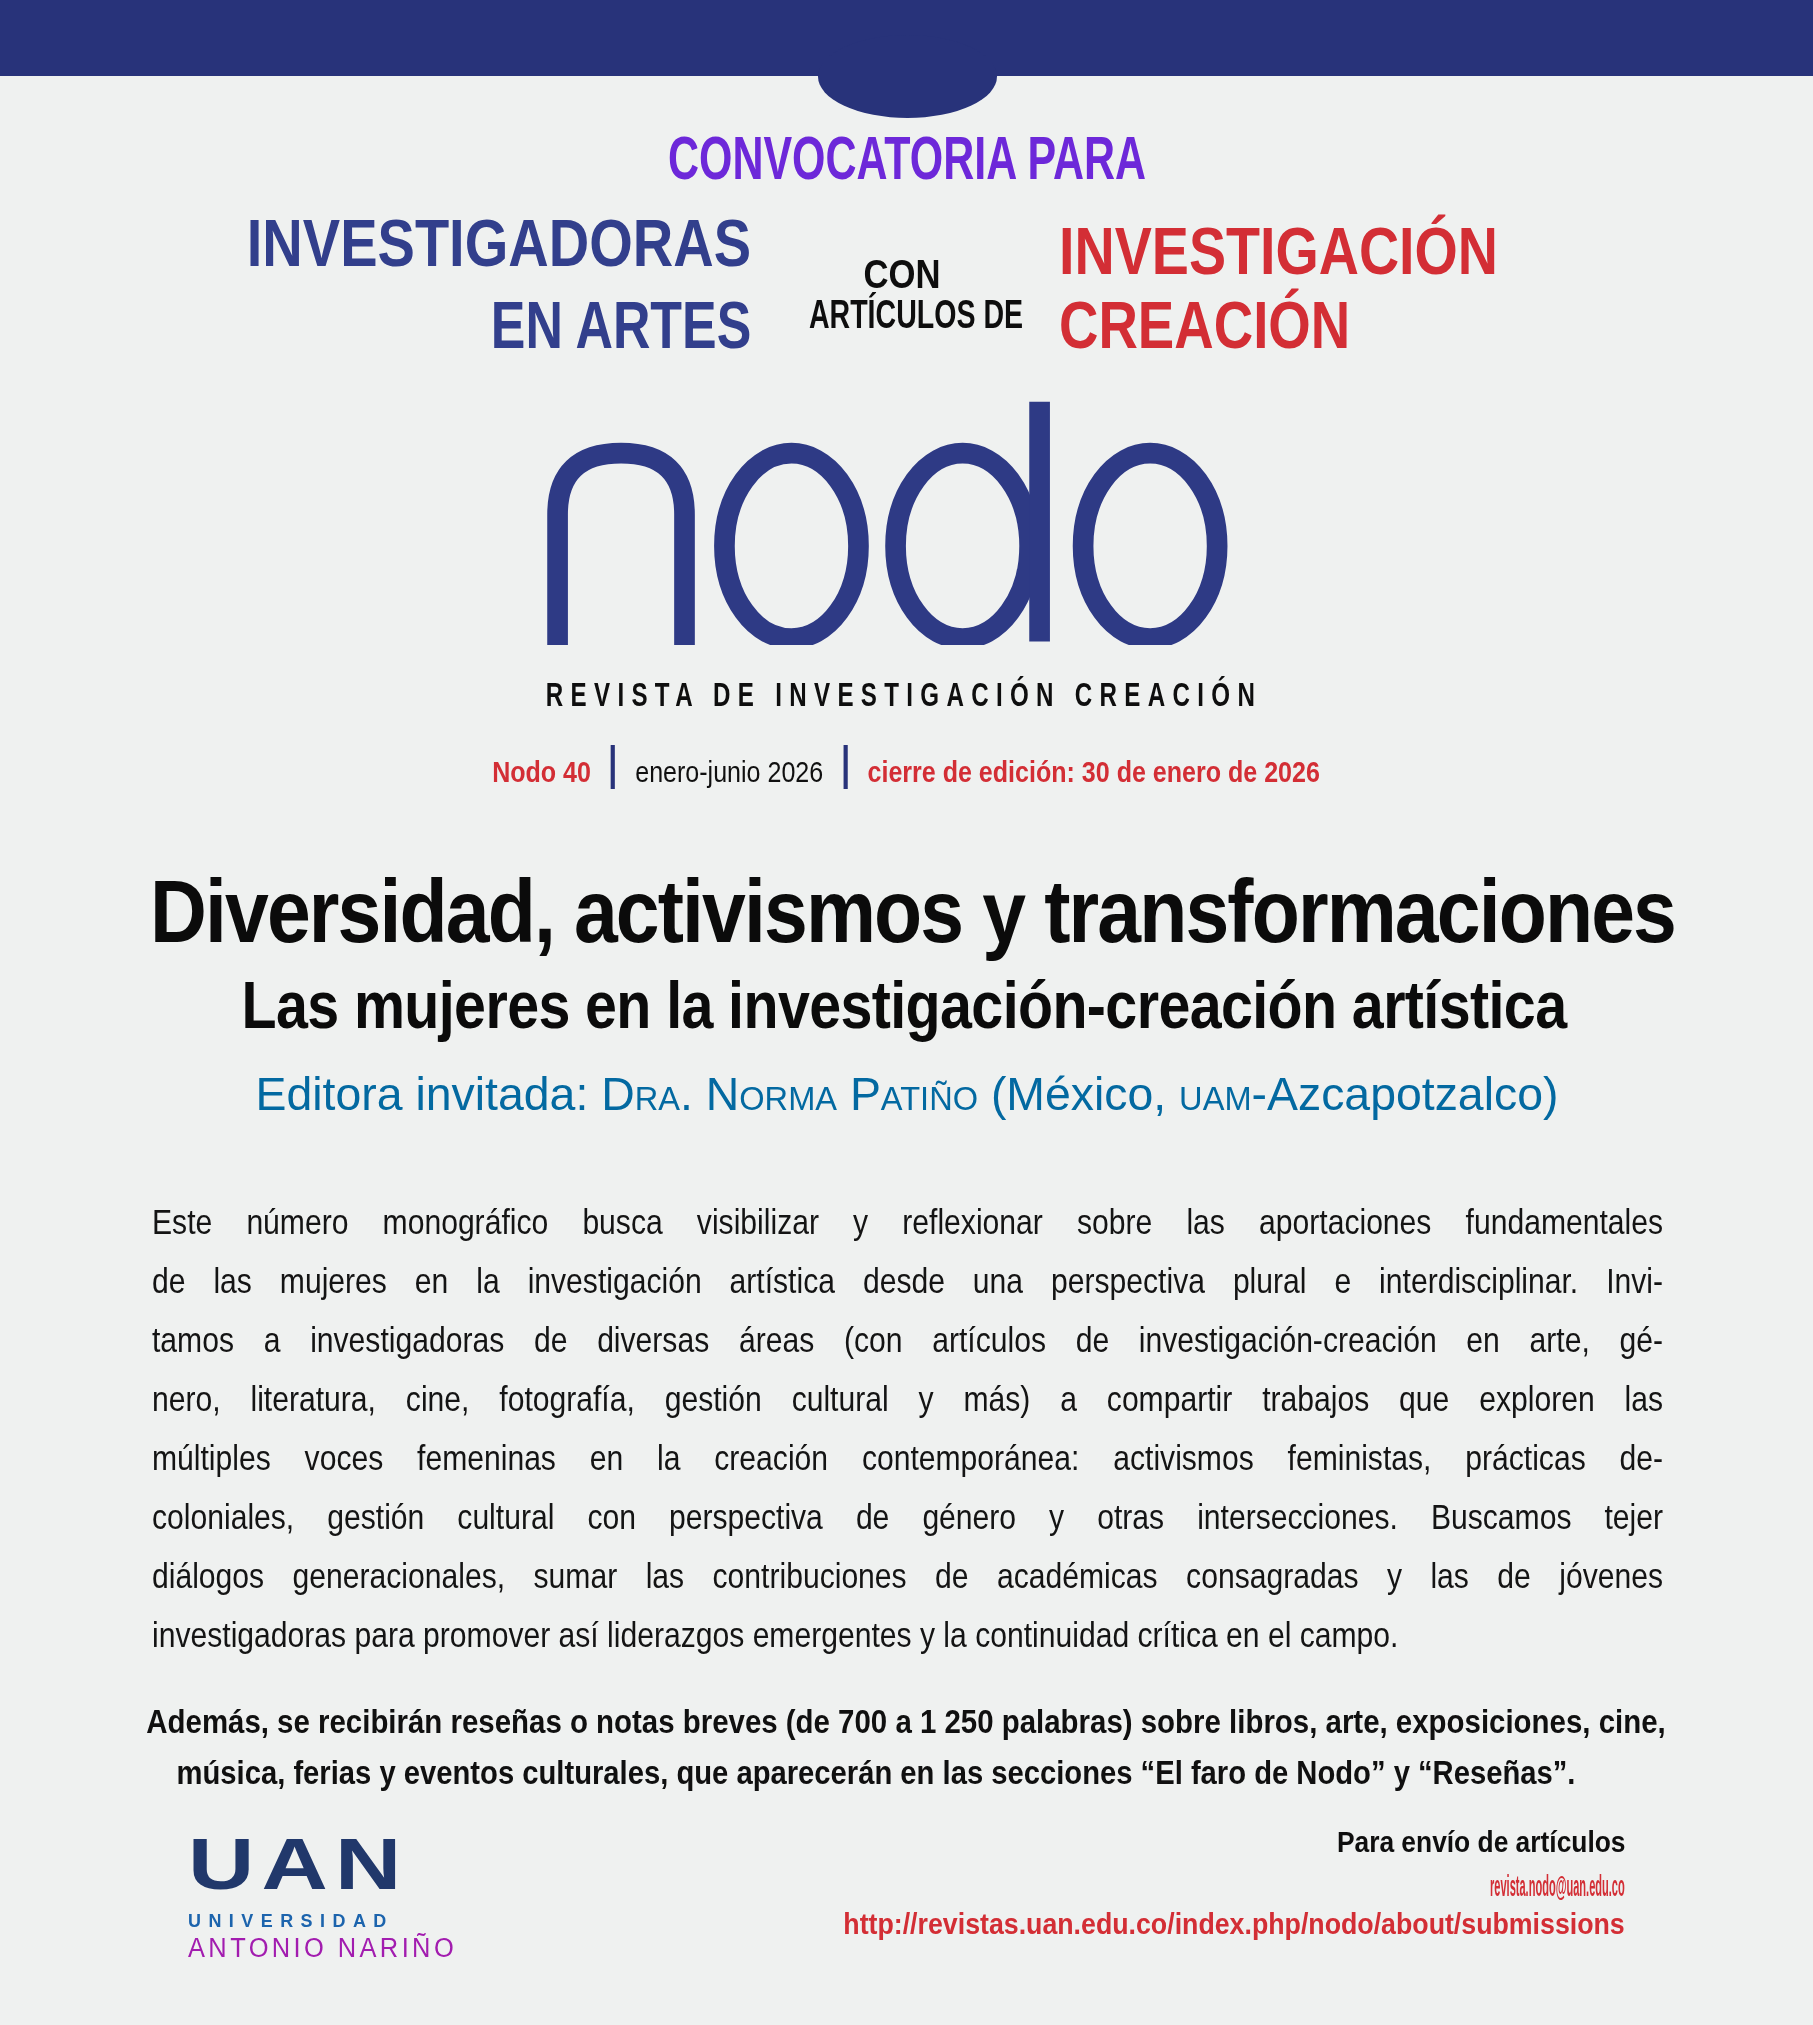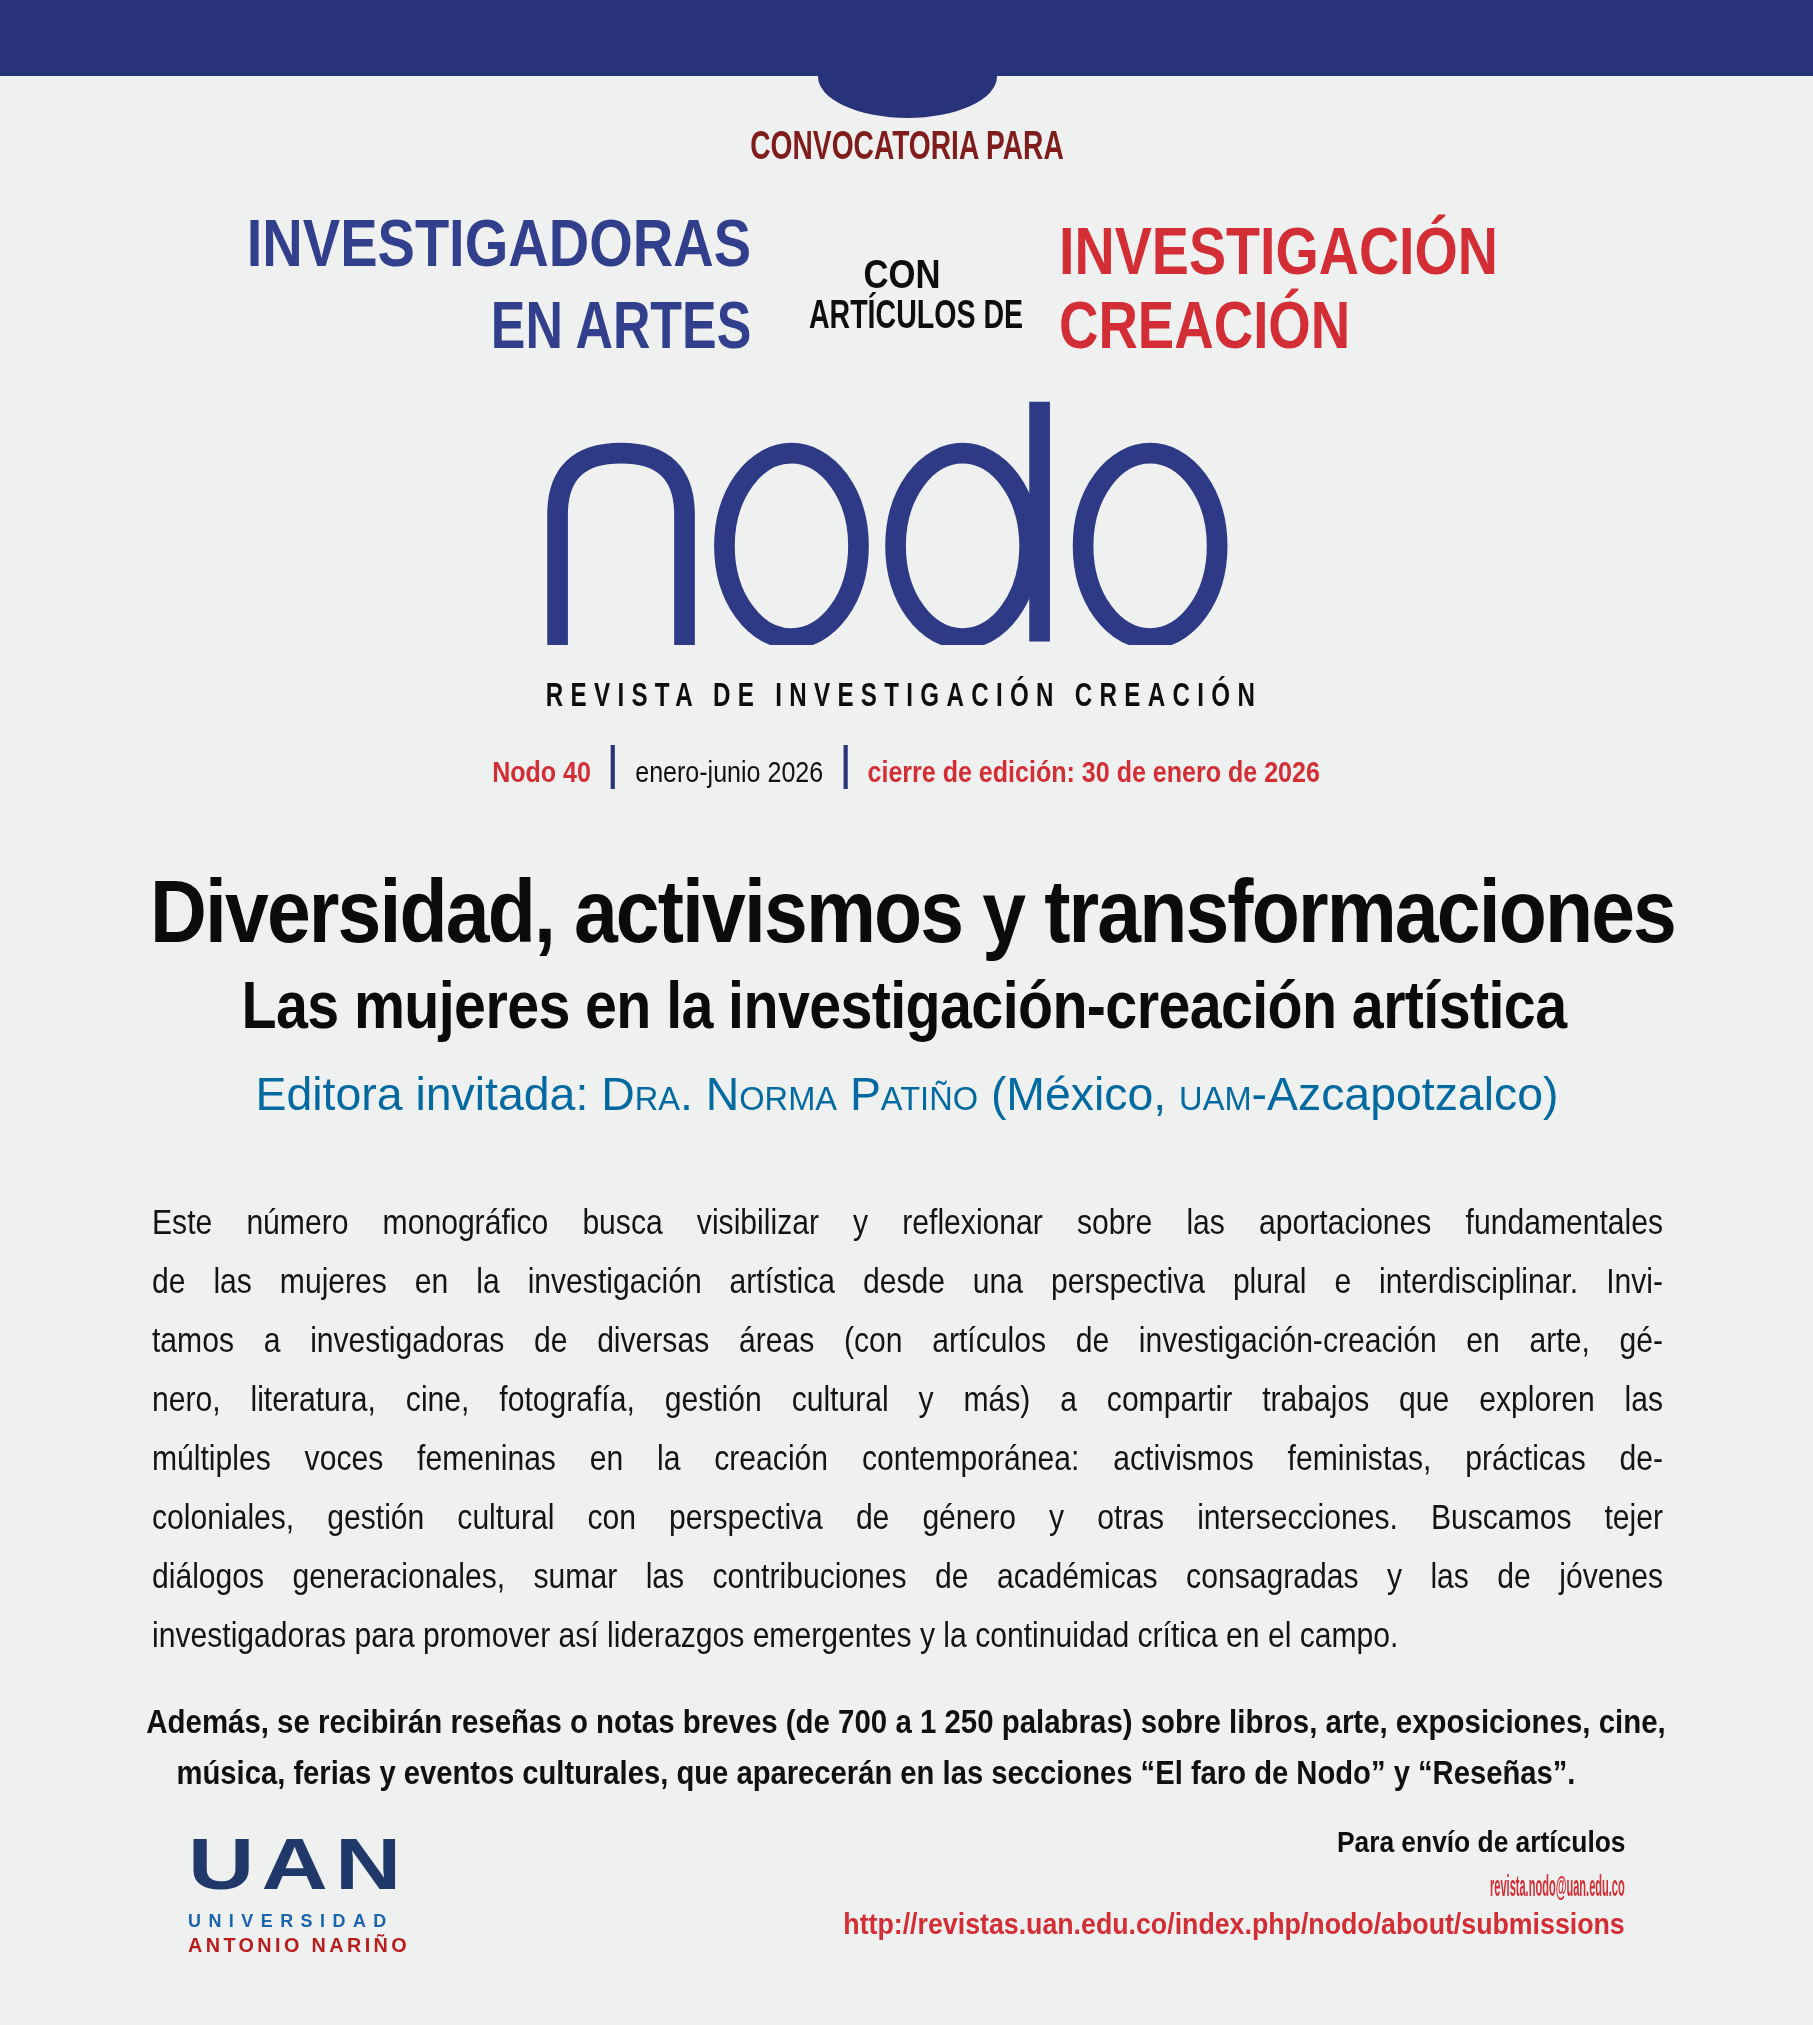--- a/index.html
+++ b/index.html
@@ -14,21 +14,21 @@
   .fit-left{transform-origin:left center;}
   .fit-right{transform-origin:right center;}
   .fit-center{transform-origin:center center;}
   .center-anchor{position:absolute;transform:translateX(-50%);}
 
   
   .topbar{left:0;top:0;width:1814px;height:76px;background:#28337a;}
   .topbar-notch{left:818px;top:35px;width:179px;height:83px;border-radius:50%;background:#28337a;}
 
   
-  .kicker{top:123px;left:907px;font-size:40px;font-weight:700;color:#7f1d1d;letter-spacing:0px;}
+  .kicker{top:123px;left:907px;font-size:61px;font-weight:700;color:#6d28d9;letter-spacing:0px;}
 
   
   .hl-blue{color:#323f8c;font-weight:700;font-size:66px;}
   .hl-red{color:#d32e35;font-weight:700;font-size:66px;}
   .hl-mid{color:#0e0e0e;font-weight:700;font-size:41px;}
   .hl-l1{right:1063px;top:205px;text-align:right;}
   .hl-l2{right:1063px;top:287px;text-align:right;}
   .hl-m1{left:902px;top:251px;}
   .hl-m2{left:916px;top:291px;}
   .hl-r1{left:1059px;top:213px;}
@@ -59,21 +59,21 @@
 
   
   .note-line{font-size:33px;font-weight:700;color:#101010;}
   .note1{top:1703px;left:906px;}
   .note2{top:1754px;left:876px;}
 
   
   .uan-block{left:188px;top:1829px;}
   .uan-acronym{font-size:73px;font-weight:900;color:#21386b;letter-spacing:5.7px;line-height:69px;}
   .uan-univ{font-size:19px;font-weight:700;color:#1c64ad;letter-spacing:7.9px;margin-top:12px;}
-  .uan-name{font-size:21px;font-weight:700;color:#b91c1c;letter-spacing:3.6px;margin-top:1.4px;}
+  .uan-name{font-size:27px;font-weight:400;color:#a21caf;letter-spacing:3.6px;margin-top:1.4px;}
   .uan-block > div{display:block;}
 
   .submit-block{right:189px;top:1823px;text-align:right;line-height:38px;}
   .submit-label{font-size:30px;font-weight:700;color:#0e0e0e;}
   .submit-url,.submit-email{font-size:30px;font-weight:700;color:#d32e35;text-decoration:none;display:block;}
 </style>
 </head>
 <body>
 
 <div class="abs topbar"></div>

